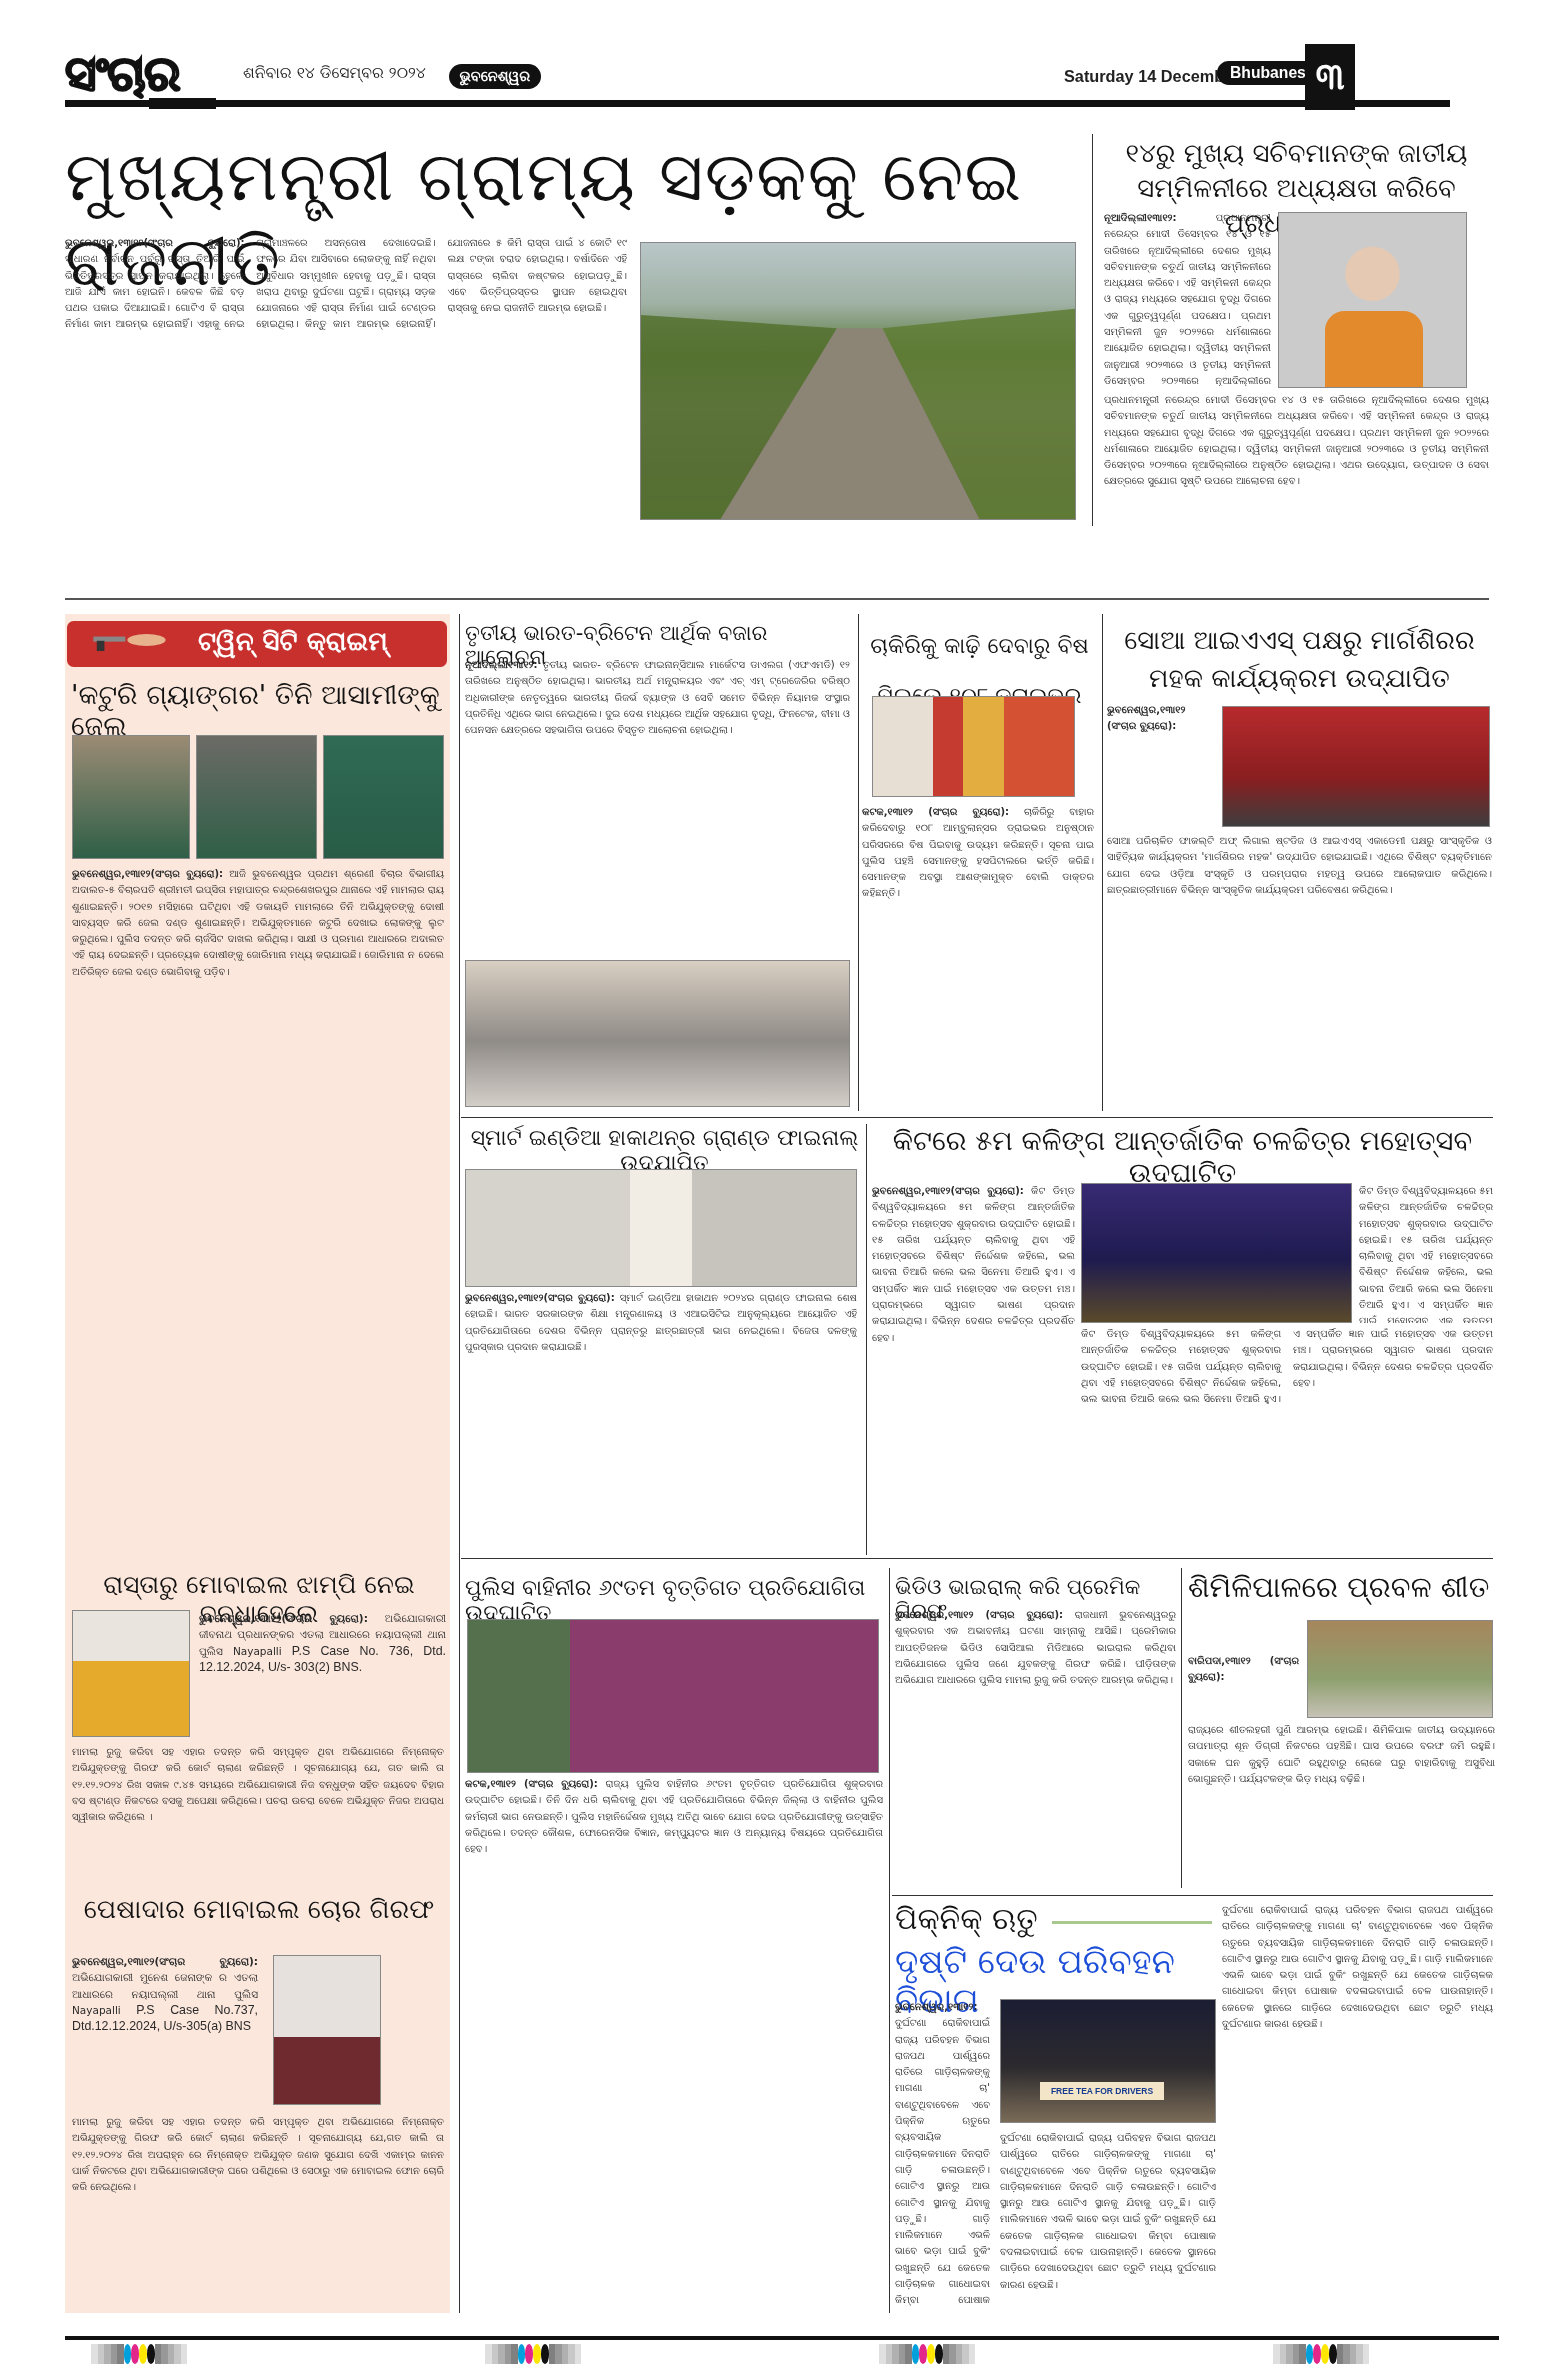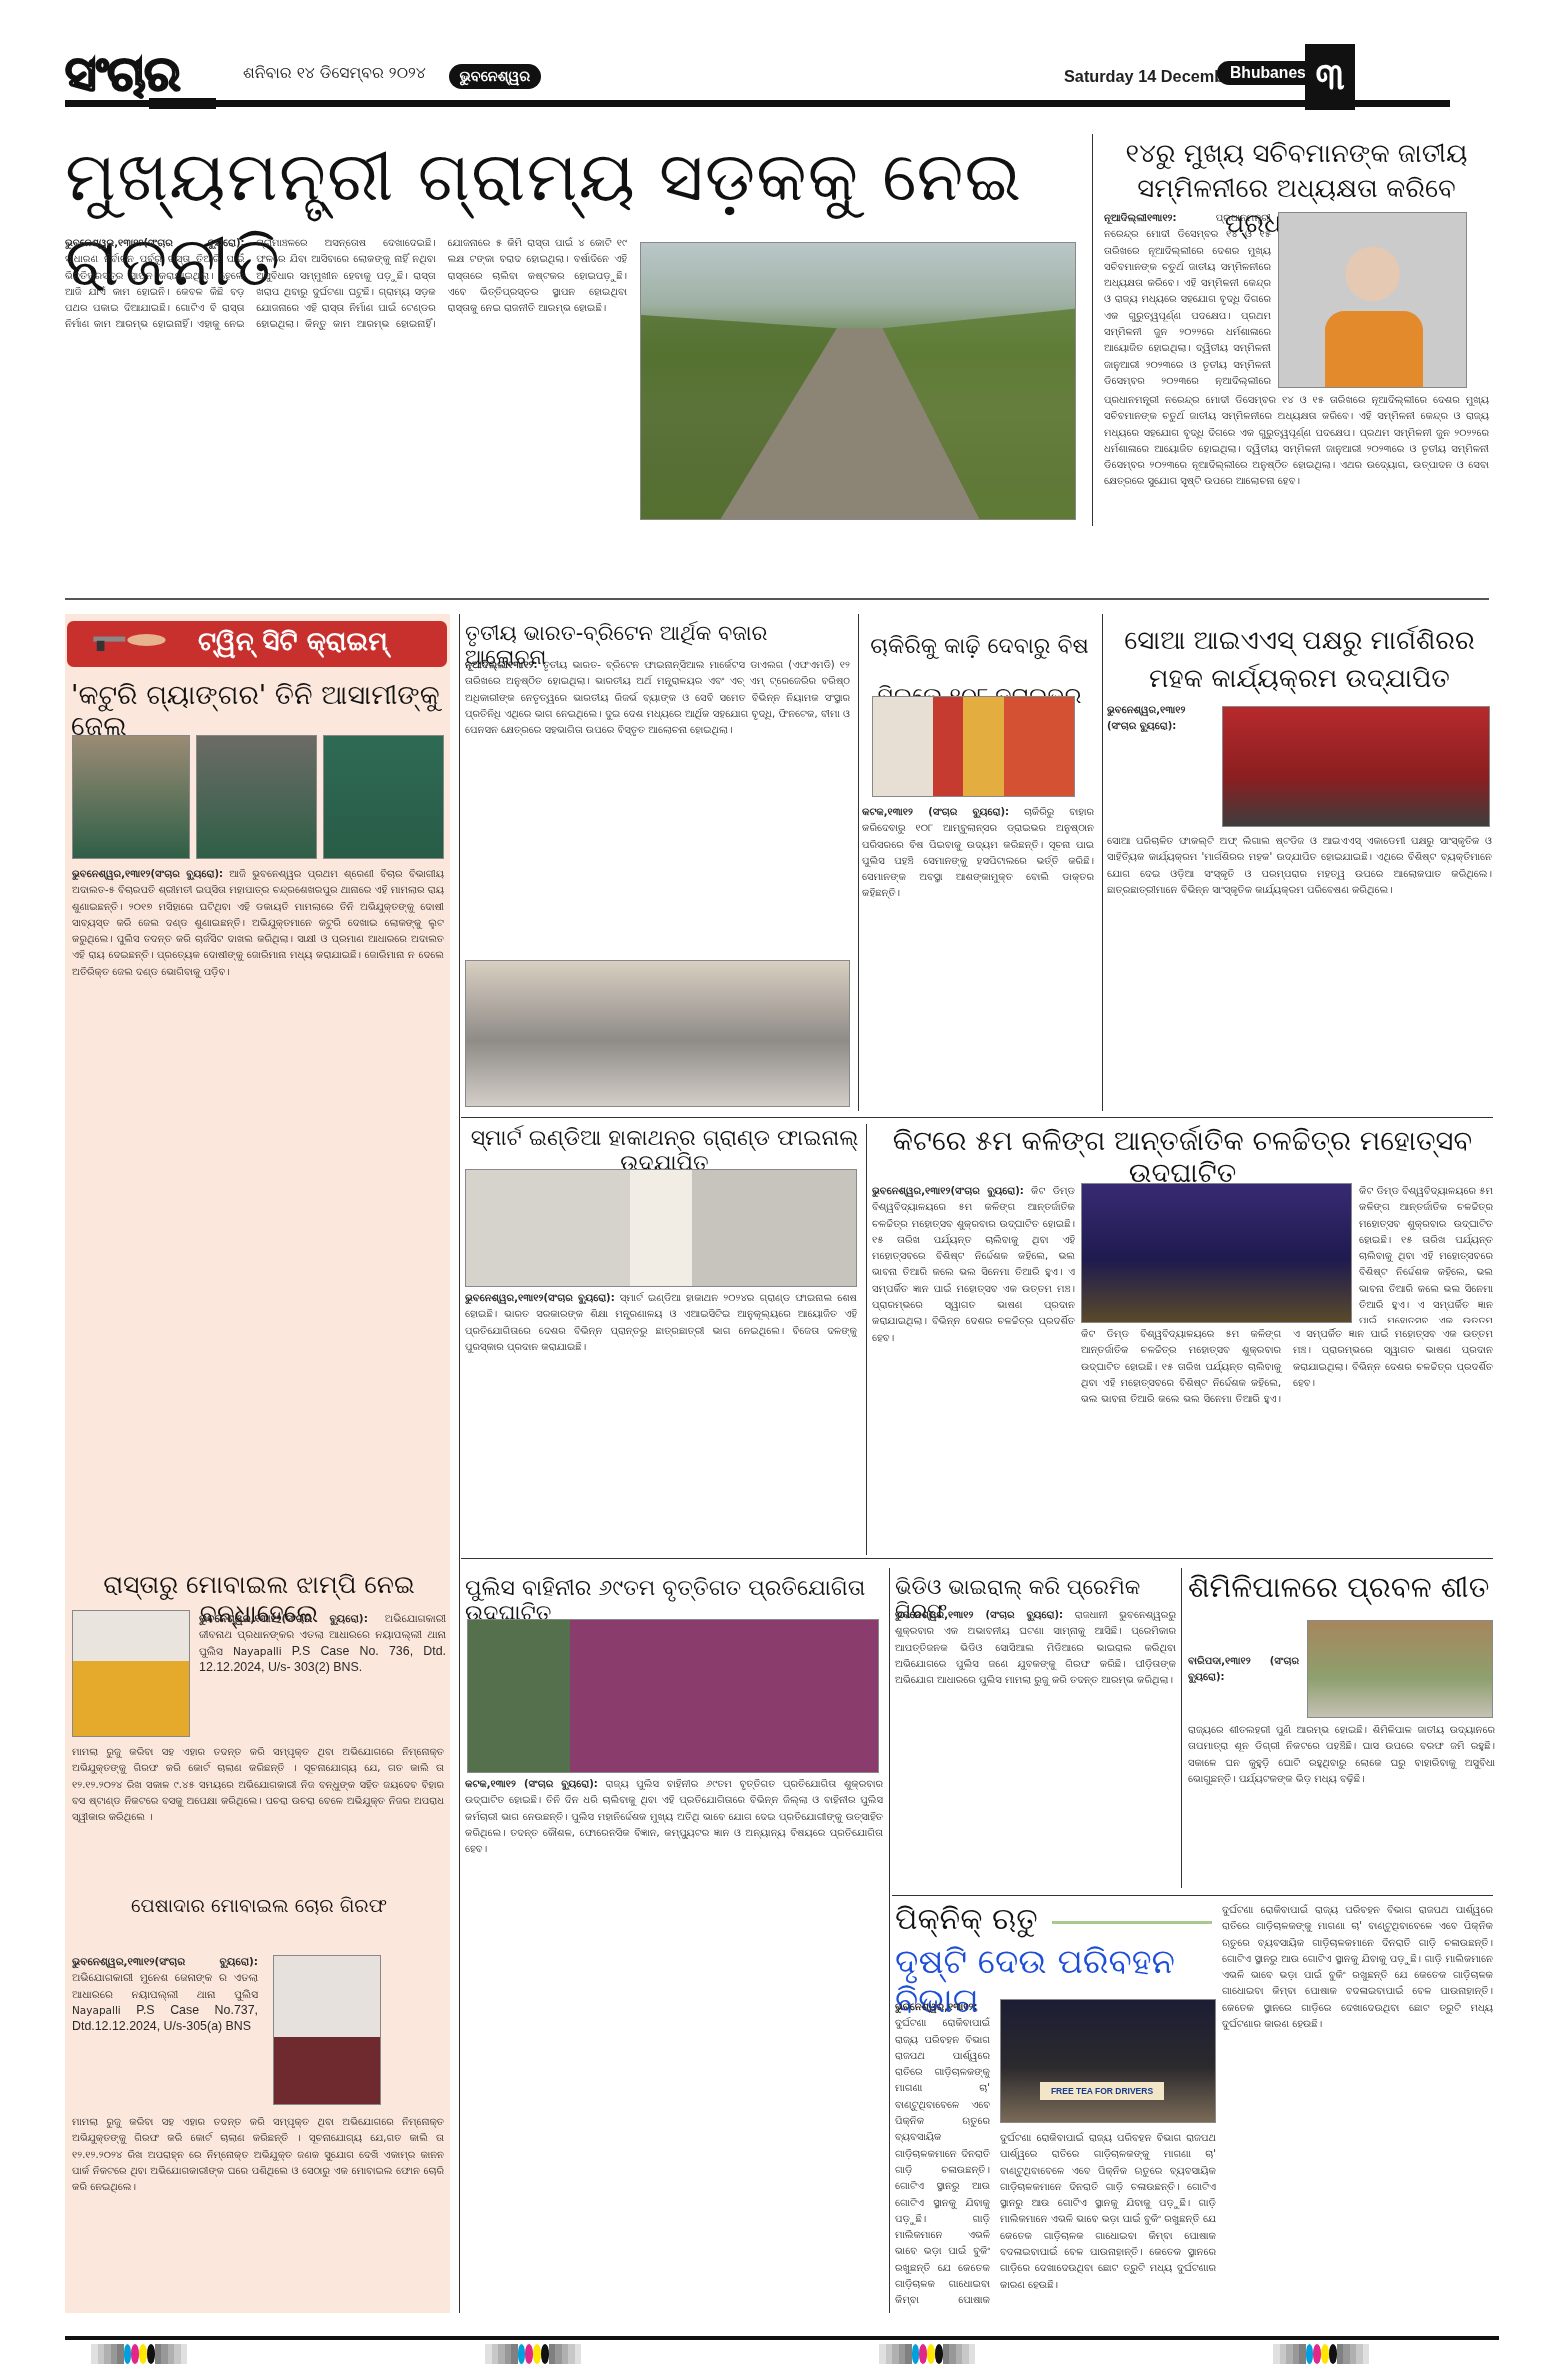--- a/index.html
+++ b/index.html
@@ -86,21 +86,21 @@
 
 <div class="abs hl" style="left:71px;top:1571px;width:376px;font-size:25px;text-align:center">ରାସ୍ତାରୁ ମୋବାଇଲ ଝାମ୍ପି ନେଇ ବନ୍ଧାହେଲେ</div>
 <div class="photo" style="left:72px;top:1610px;width:118px;height:127px;background:linear-gradient(180deg,#e9e4dd 0 40%,#e5a92b 40% 100%)"></div>
 <div class="abs body-text" style="left:199px;top:1610px;width:247px;height:131px;overflow:hidden;font-size:10.5px">
   <b>ଭୁବନେଶ୍ୱର,୧୩ା୧୨(ସଂଚାର ବ୍ୟୁରୋ):</b>
   <span>ଅଭିଯୋଗକାରୀ ଜୀବନାଥ ପ୍ରଧାନଙ୍କର ଏତଲା ଆଧାରରେ ନୟାପଲ୍ଲୀ ଥାନା ପୁଲିସ Nayapalli</span>
   <span style="font-family:'Liberation Sans',sans-serif;font-size:12.4px">P.S Case No. 736, Dtd. 12.12.2024, U/s- 303(2) BNS.</span>
 </div>
 <div class="abs body-text" style="left:72px;top:1744px;width:372px;height:140px;overflow:hidden">ମାମଲା ରୁଜୁ କରିବା ସହ ଏହାର ତଦନ୍ତ କରି ସମ୍ପୃକ୍ତ ଥିବା ଅଭିଯୋଗରେ ନିମ୍ନୋକ୍ତ ଅଭିଯୁକ୍ତଙ୍କୁ ଗିରଫ କରି କୋର୍ଟ ଚାଲାଣ କରିଛନ୍ତି । ସୂଚନାଯୋଗ୍ୟ ଯେ, ଗତ କାଲି ତା ୧୨.୧୨.୨୦୨୪ ରିଖ ସକାଳ ୯.୪୫ ସମୟରେ ଅଭିଯୋଗକାରୀ ନିଜ ବନ୍ଧୁଙ୍କ ସହିତ ଜୟଦେବ ବିହାର ବସ ଷ୍ଟାଣ୍ଡ ନିକଟରେ ବସକୁ ଅପେକ୍ଷା କରିଥିଲେ। ପଚରା ଉଚରା ବେଳେ ଅଭିଯୁକ୍ତ ନିଜର ଅପରାଧ ସ୍ୱୀକାର କରିଥିଲେ ।</div>
 
-<div class="abs hl" style="left:71px;top:1895px;width:376px;font-size:19px;text-align:center">ପେଷାଦାର ମୋବାଇଲ ଚୋର ଗିରଫ</div>
+<div class="abs hl" style="left:71px;top:1895px;width:376px;font-size:26px;text-align:center">ପେଷାଦାର ମୋବାଇଲ ଚୋର ଗିରଫ</div>
 <div class="abs body-text" style="left:72px;top:1953px;width:186px;height:157px;overflow:hidden;font-size:10.5px">
   <b>ଭୁବନେଶ୍ୱର,୧୩ା୧୨(ସଂଚାର ବ୍ୟୁରୋ):</b>
   <span>ଅଭିଯୋଗକାରୀ ମୁନେଶ ଜେନାଙ୍କ ର ଏତଲା ଆଧାରରେ ନୟାପଲ୍ଲୀ ଥାନା ପୁଲିସ Nayapalli</span>
   <span style="font-family:'Liberation Sans',sans-serif;font-size:12.4px">P.S Case No.737, Dtd.12.12.2024, U/s-305(a) BNS</span>
 </div>
 <div class="photo" style="left:273px;top:1955px;width:108px;height:150px;background:linear-gradient(180deg,#e6e1dc 0 55%,#6e2a2e 55% 100%)"></div>
 <div class="abs body-text" style="left:72px;top:2114px;width:372px;height:189px;overflow:hidden">ମାମଲା ରୁଜୁ କରିବା ସହ ଏହାର ତଦନ୍ତ କରି ସମ୍ପୃକ୍ତ ଥିବା ଅଭିଯୋଗରେ ନିମ୍ନୋକ୍ତ ଅଭିଯୁକ୍ତଙ୍କୁ ଗିରଫ କରି କୋର୍ଟ ଚାଲାଣ କରିଛନ୍ତି । ସୂଚନାଯୋଗ୍ୟ ଯେ,ଗତ କାଲି ତା ୧୨.୧୨.୨୦୨୪ ରିଖ ଅପରାହ୍ନ ରେ ନିମ୍ନୋକ୍ତ ଅଭିଯୁକ୍ତ ଜଣକ ସୁଯୋଗ ଦେଖି ଏକାମ୍ର କାନନ ପାର୍କ ନିକଟରେ ଥିବା ଅଭିଯୋଗକାରୀଙ୍କ ଘରେ ପଶିଥିଲେ ଓ ସେଠାରୁ ଏକ ମୋବାଇଲ ଫୋନ ଚୋରି କରି ନେଇଥିଲେ।</div>
 
 <div class="rule-v" style="left:459px;top:614px;height:1699px;width:0.7px"></div>
 <div class="abs hl" style="left:465px;top:621px;width:385px;font-size:21px;font-weight:normal">ତୃତୀୟ ଭାରତ-ବ୍ରିଟେନ ଆର୍ଥିକ ବଜାର ଆଲୋଚନା</div>

